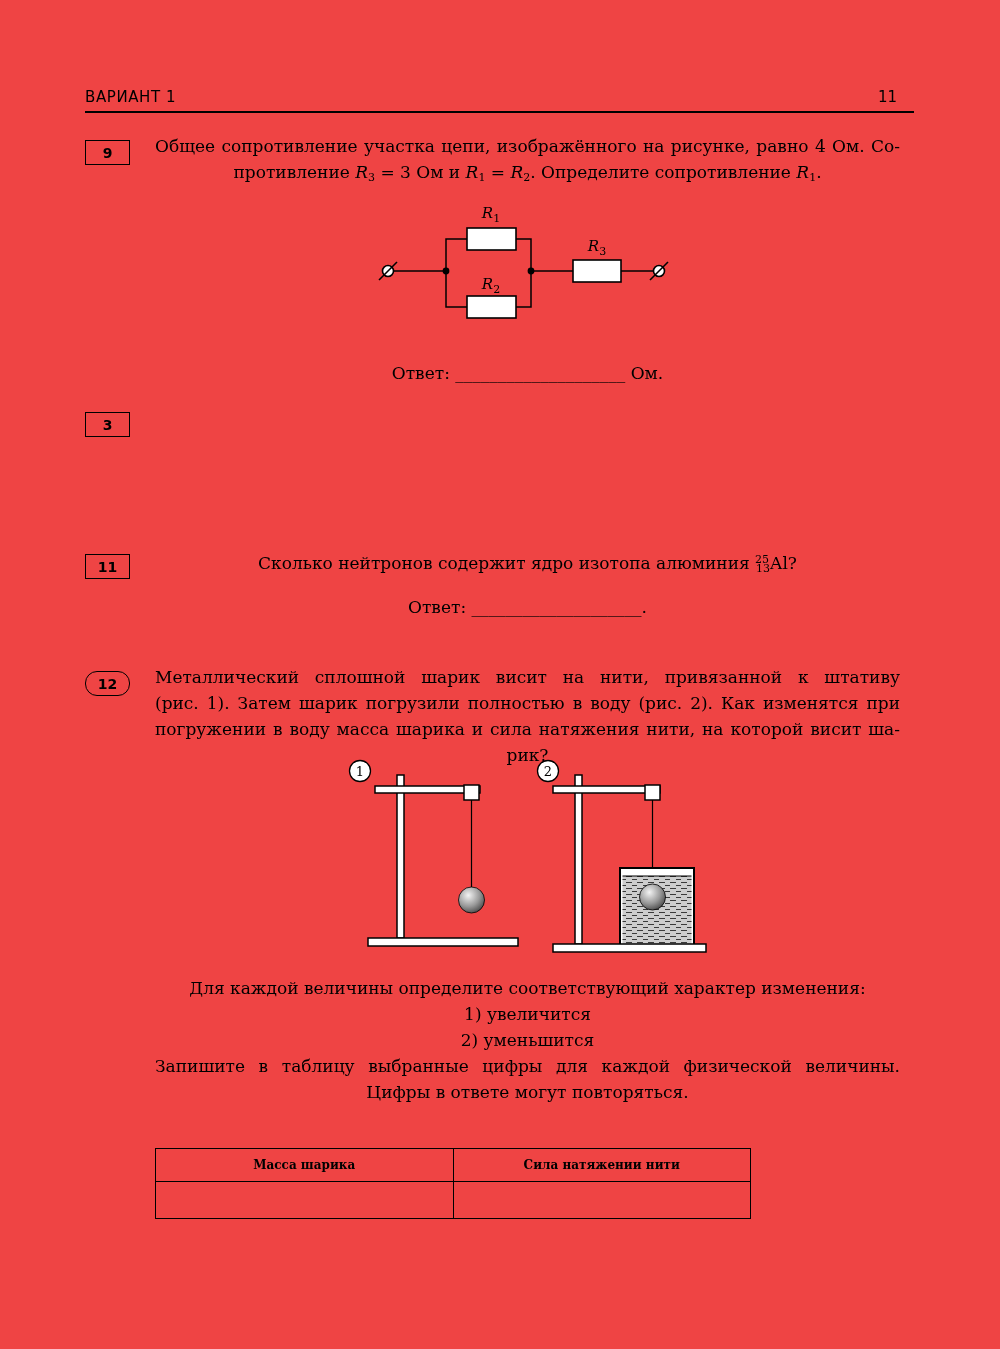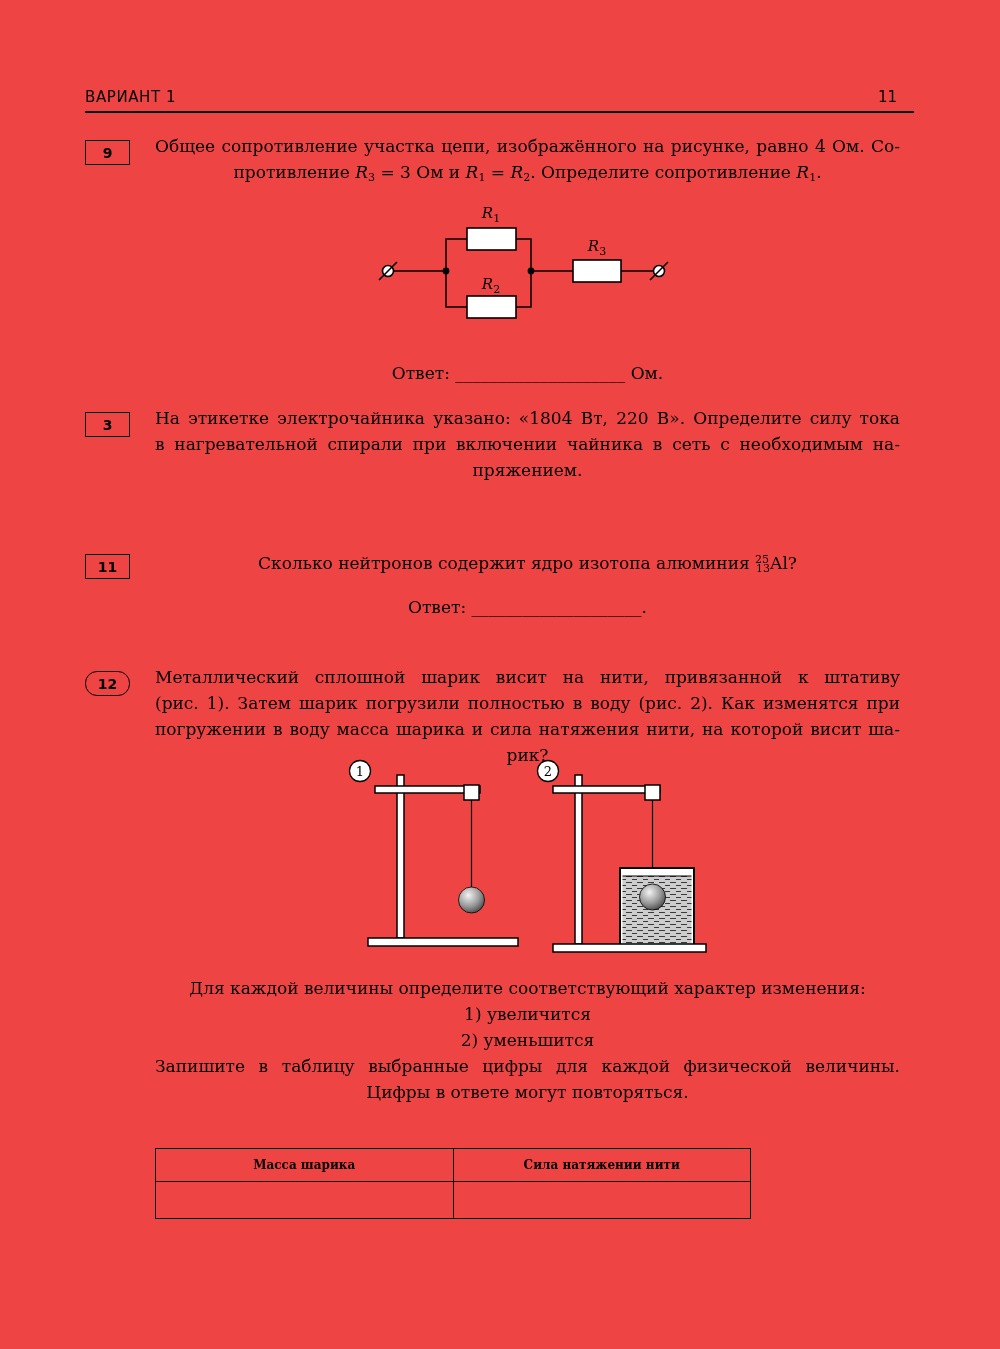--- a/index.html
+++ b/index.html
@@ -71,25 +71,20 @@
       <circle cx="299" cy="71" r="5.5" fill="#fff" stroke="#000" stroke-width="1.6"></circle>
       <line x1="290" y1="80" x2="308" y2="62" stroke="#000" stroke-width="1.6"></line>
     </g>
   </svg>
 
   <div class="abs text" style="top:360px;">
       <div class="line"><span>Ответ: </span><span class="blank">____________________</span><span> Ом.</span></div>
     </div>
 
   <div class="abs qbox" style="left:85px;top:412px;">3</div>
-  <div class="abs text" style="top:405px;">
-      <div class="line jline"><span>На этикетке электрочайника указано: «1804 Вт, 220 В». Определите силу тока</span></div>
-      <div class="line jline"><span>в нагревательной спирали при включении чайника в сеть с необходимым на-</span></div>
-      <div class="line"><span>пряжением.</span></div>
-    </div>
 
   <div class="abs qbox" style="left:85px;top:554px;">11</div>
   <div class="abs text" style="top:547px;">
       <div class="line"><span>Сколько нейтронов содержит ядро изотопа алюминия </span><span class="isoSup">25</span><span class="isoSub">13</span><span>Al</span><span>?</span></div>
     </div>
   <div class="abs text" style="top:594px;">
       <div class="line"><span>Ответ: </span><span class="blank">____________________</span><span>.</span></div>
     </div>
 
   <div class="abs qbox" style="left:85px;top:671px;border-radius:12px;">12</div>

